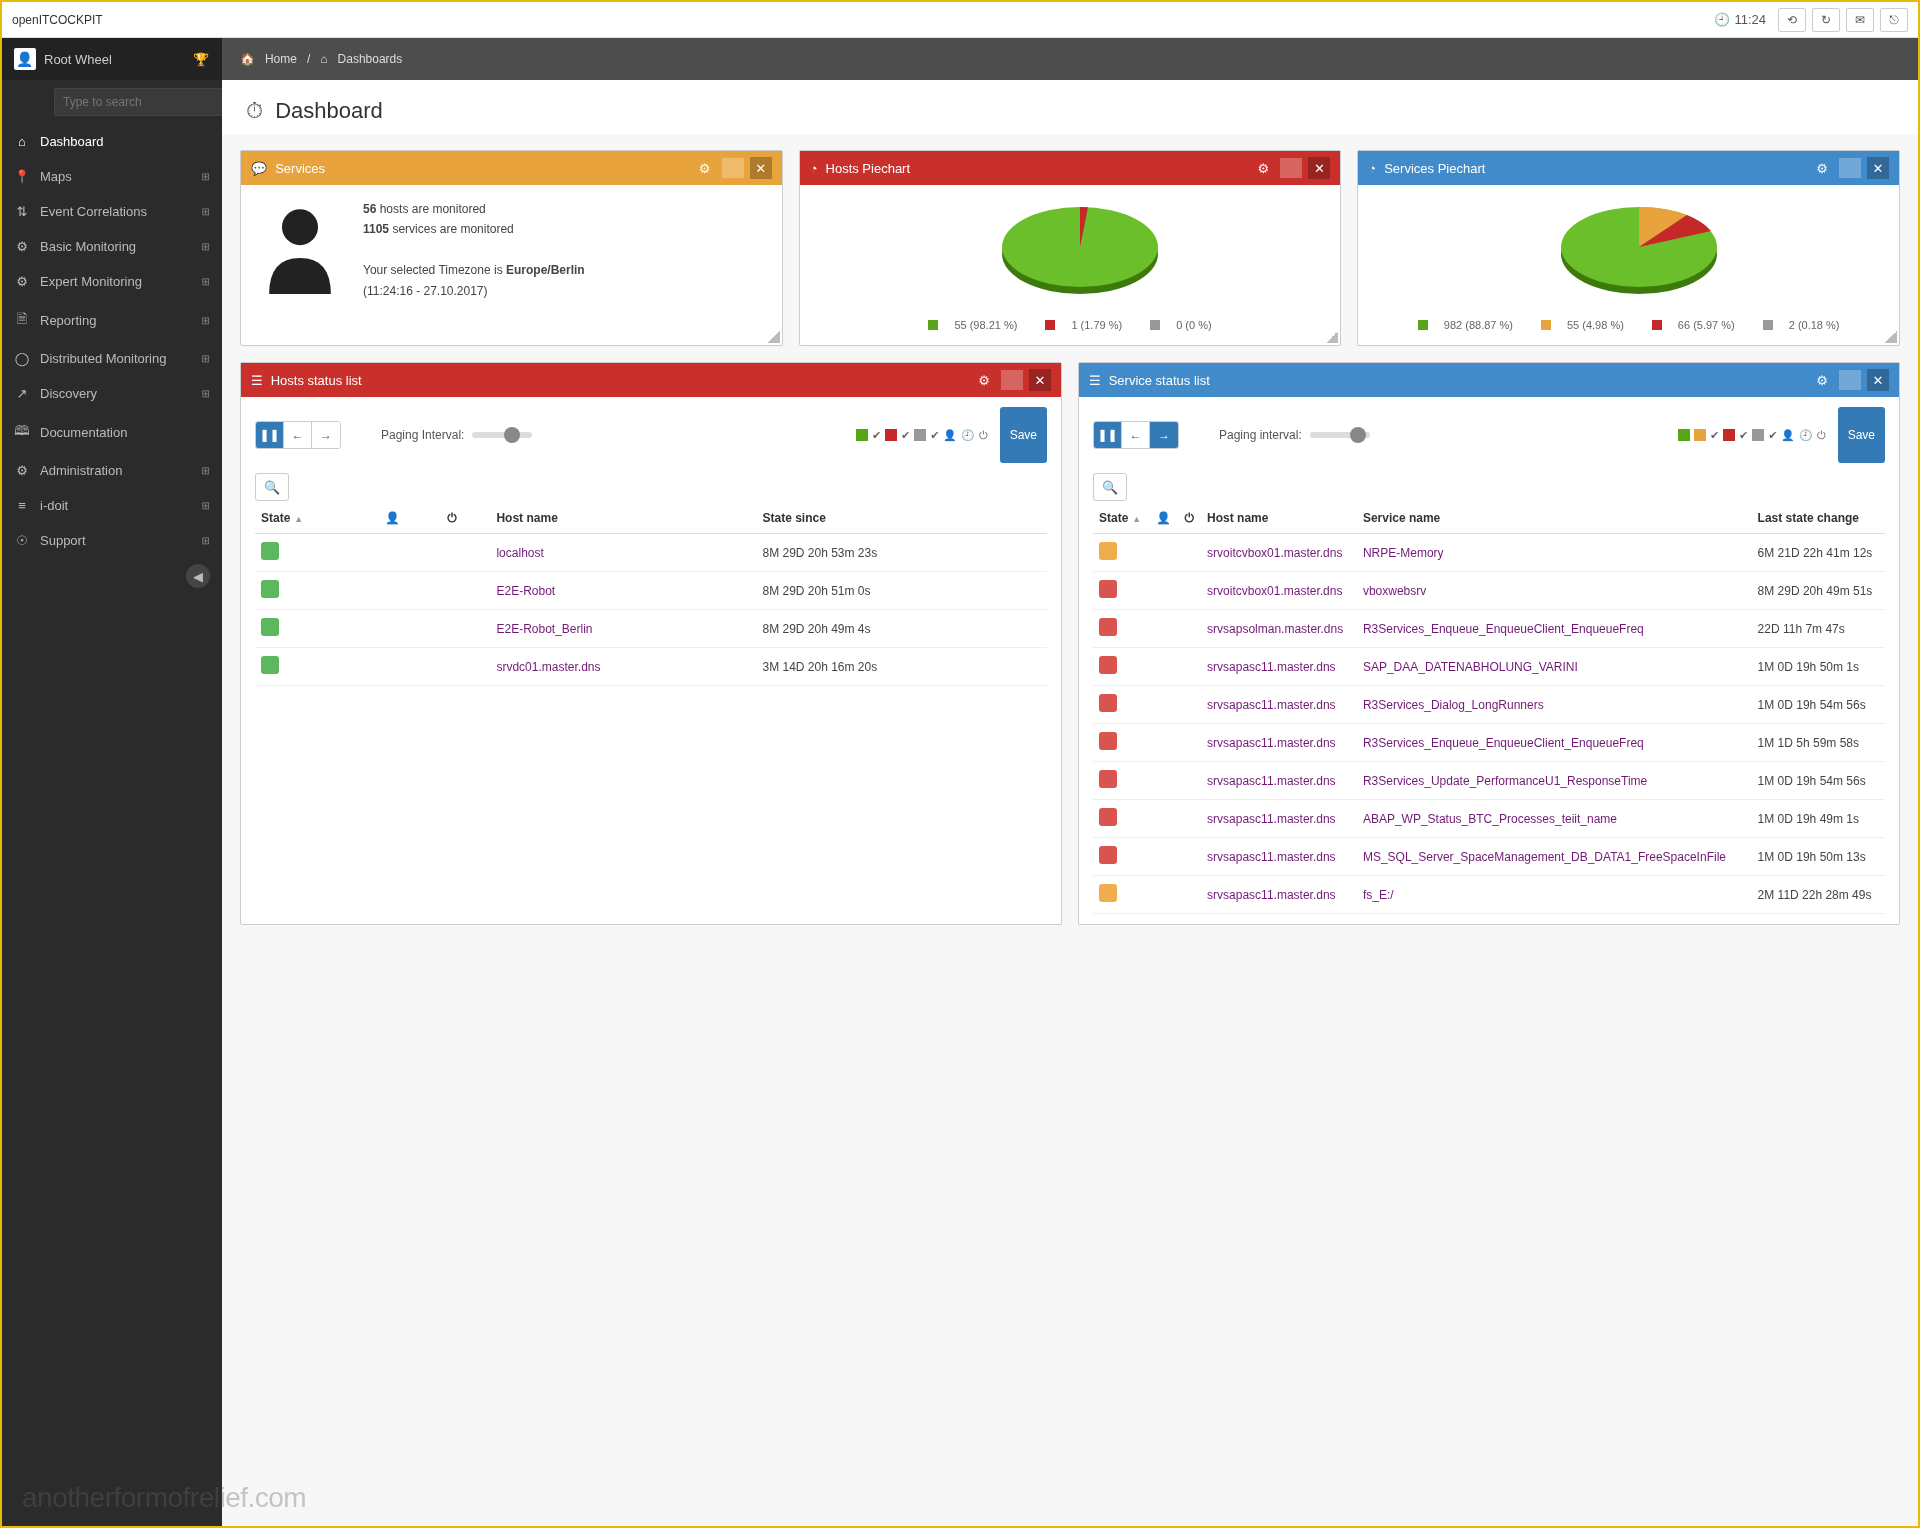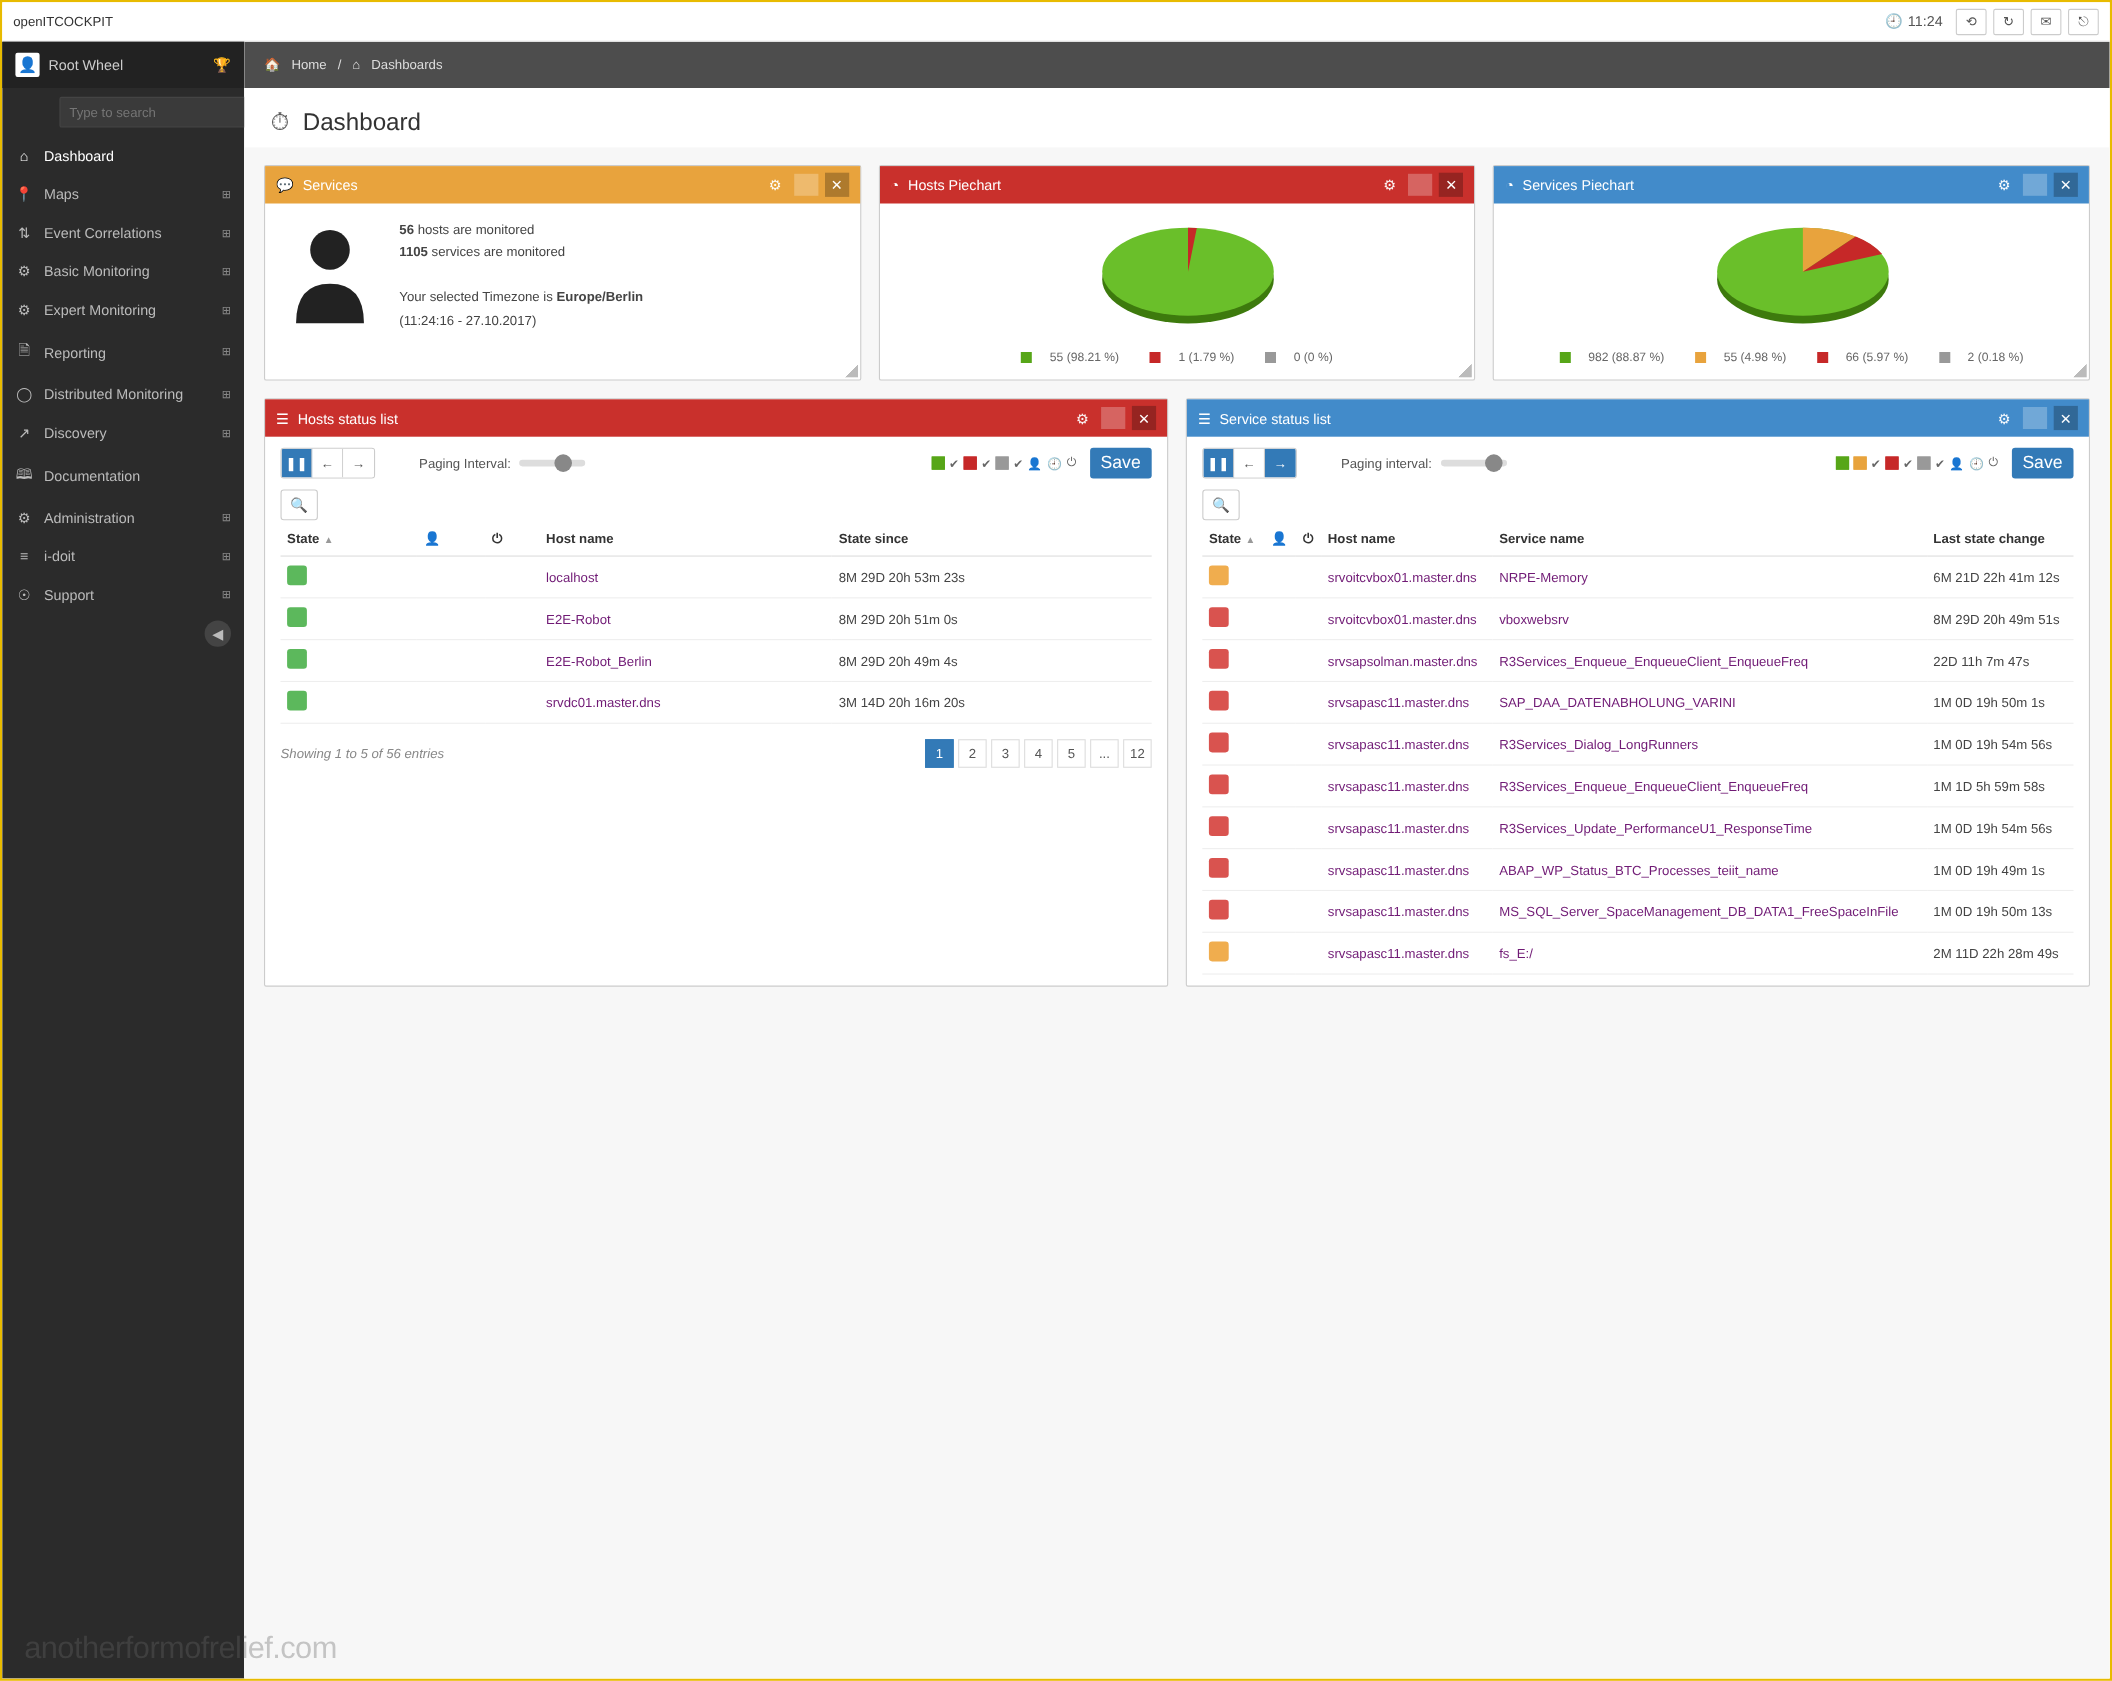--- a/index.html
+++ b/index.html
@@ -76,21 +76,21 @@
 .btngroup .b.blue { background: #337ab7; color: #fff; }
 .paging { display: flex; align-items: center; gap: 8px; margin-left: 30px; }
 .slider { width: 60px; height: 6px; background: #ddd; border-radius: 3px; position: relative; }
 .slider .knob { position: absolute; top: -5px; width: 16px; height: 16px; background: #888; border-radius: 50%; }
 .filtericons { margin-left: auto; display: flex; align-items: center; gap: 4px; font-size: 11px; color: #666; }
 .filtericons .fsq { width: 12px; height: 12px; border: 1px solid #999; display: inline-block; }
 .filtericons .fsq.green { background: #57a618; border-color:#57a618; }
 .filtericons .fsq.red { background: #c62828; border-color:#c62828; }
 .filtericons .fsq.yellow { background: #e8a33d; border-color:#e8a33d; }
 .filtericons .fsq.gray { background: #999; border-color:#999; }
-.savebtn { background: #337ab7; color: #fff; padding: 5px 10px; border-radius: 3px; font-size: 16px; margin-left: 8px; cursor: pointer; }
+.savebtn { background: #337ab7; color: #fff; padding: 21px 10px; border-radius: 3px; font-size: 12px; margin-left: 8px; cursor: pointer; }
 .searchbox { margin-top: 10px; width: 34px; height: 28px; border: 1px solid #ccc; border-radius: 3px; display: flex; align-items: center; justify-content: center; color: #888; font-size: 13px; }
 table.listtbl { width: 100%; border-collapse: collapse; margin-top: 2px; font-size: 12px; color: #444; }
 table.listtbl th { text-align: left; font-weight: 700; padding: 8px 6px; border-bottom: 1px solid #ddd; color:#333; }
 table.listtbl th .sort { font-size: 9px; color: #999; margin-left: 4px; }
 table.listtbl td { padding: 8px 6px; border-bottom: 1px solid #eee; vertical-align: middle; }
 .statebox { width: 18px; height: 18px; border-radius: 3px; display: inline-block; }
 .statebox.green { background: #5cb85c; }
 .statebox.red { background: #d9534f; }
 .statebox.yellow { background: #f0ad4e; }
 .hostlink { color: #701a75; cursor: pointer; }
@@ -392,32 +392,20 @@
                   </tr>
                   <tr>
                     <td><span class="statebox green"></span></td>
                     <td></td>
                     <td></td>
                     <td><span class="hostlink">srvdc01.master.dns</span></td>
                     <td>3M 14D 20h 16m 20s</td>
                   </tr>
                 </tbody>
             </table>
-            <div class="tblfoot">
-              <span>Showing 1 to 5 of 56 entries</span>
-              <div class="pager" id="hostspager">
-                  <span class="pg active">1</span>
-                  <span class="pg">2</span>
-                  <span class="pg">3</span>
-                  <span class="pg">4</span>
-                  <span class="pg">5</span>
-                  <span class="pg">...</span>
-                  <span class="pg">12</span>
-                </div>
-            </div>
           </div>
         </div>
 
         <div class="widget">
           <div class="whead blue">
             <span class="wico">☰</span>
             <span>Service status list</span>
             <div class="whead-actions">
               <span class="wbtn">⚙</span>
               <span class="wbox"></span>

